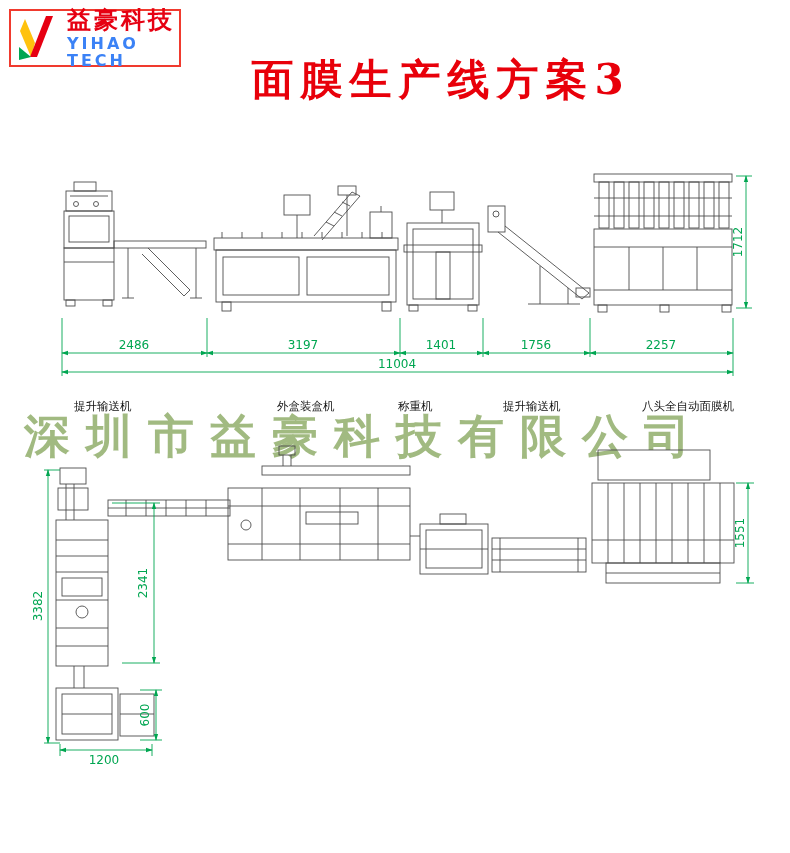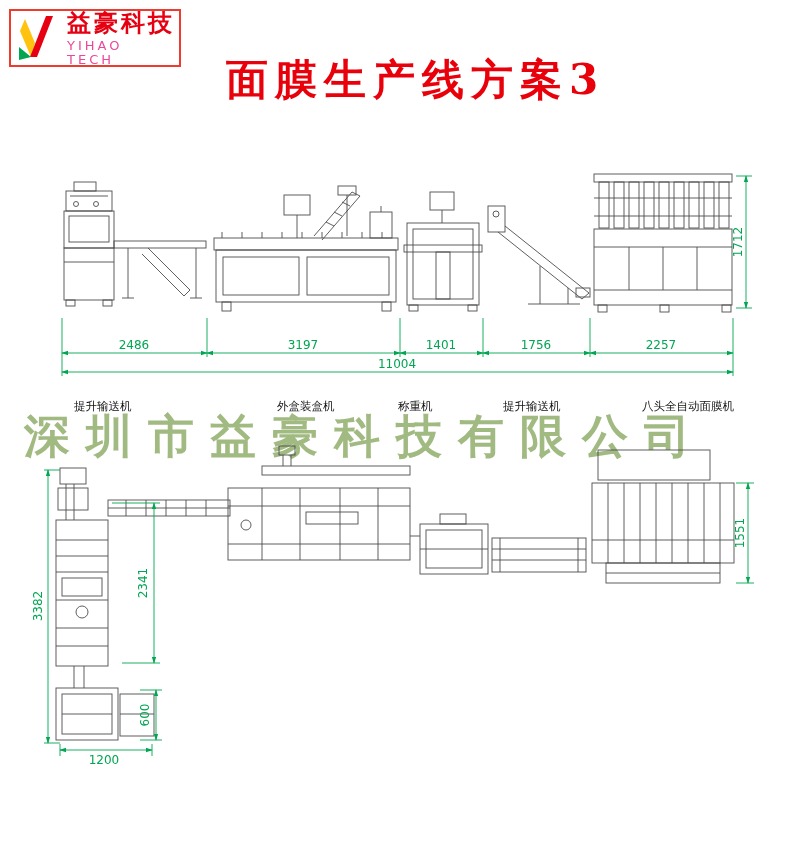--- a/index.html
+++ b/index.html
@@ -11,25 +11,25 @@
 
   
   .logo-box {
     left:9px; top:9px; width:172px; height:58px;
     border:2px solid #f03a2e; background:#ffffff;
     display:flex; align-items:center; padding:2px 4px;
   }
   .logo-mark { width:46px; height:50px; flex:0 0 auto; }
   .logo-text { margin-left:6px; display:flex; flex-direction:column; line-height:1.05; }
   .logo-cn { color:#e60012; font-size:24px; font-weight:bold; letter-spacing:3px; font-family:"DejaVu Serif", serif; }
-  .logo-en { color:#ec4899; font-size:13px; font-weight:normal; letter-spacing:3px; margin-top:4px; }
+  .logo-en { color:#3b82f6; font-size:16px; font-weight:bold; letter-spacing:3px; margin-top:4px; }
 
   
   .main-title {
-    left:226px; top:52px; width:430px; 
+    left:226px; top:52px; width:430px; text-align:center;
     color:#e8000a; font-size:42px; font-weight:bold; letter-spacing:7px;
     font-family:"DejaVu Serif", serif; white-space:nowrap;
   }
 
   
   .mlabel { position:absolute; top:399px; font-size:11.5px; color:#141414; white-space:nowrap; }
   .ml-0 { left:74px; }
   .ml-1 { left:277px; }
   .ml-2 { left:398px; }
   .ml-3 { left:503px; }

